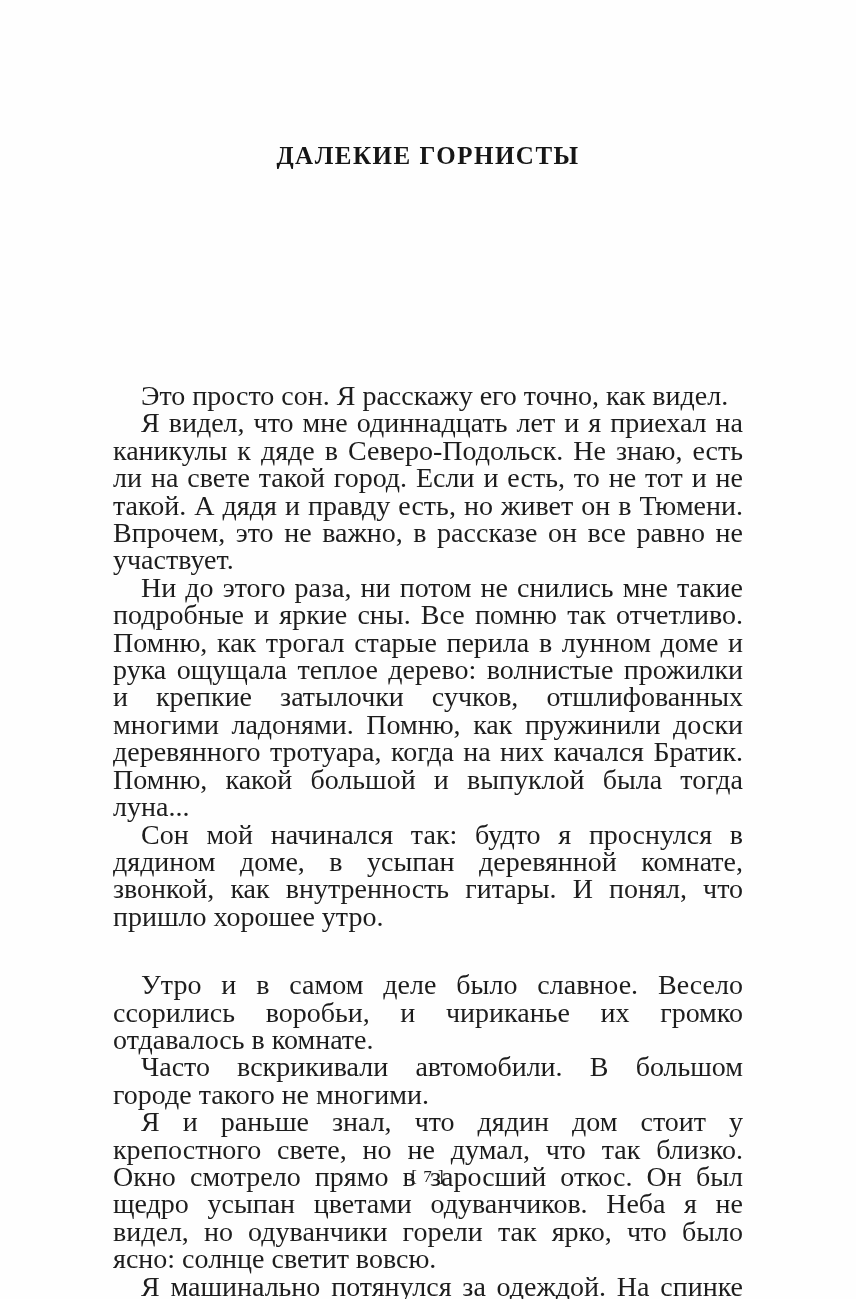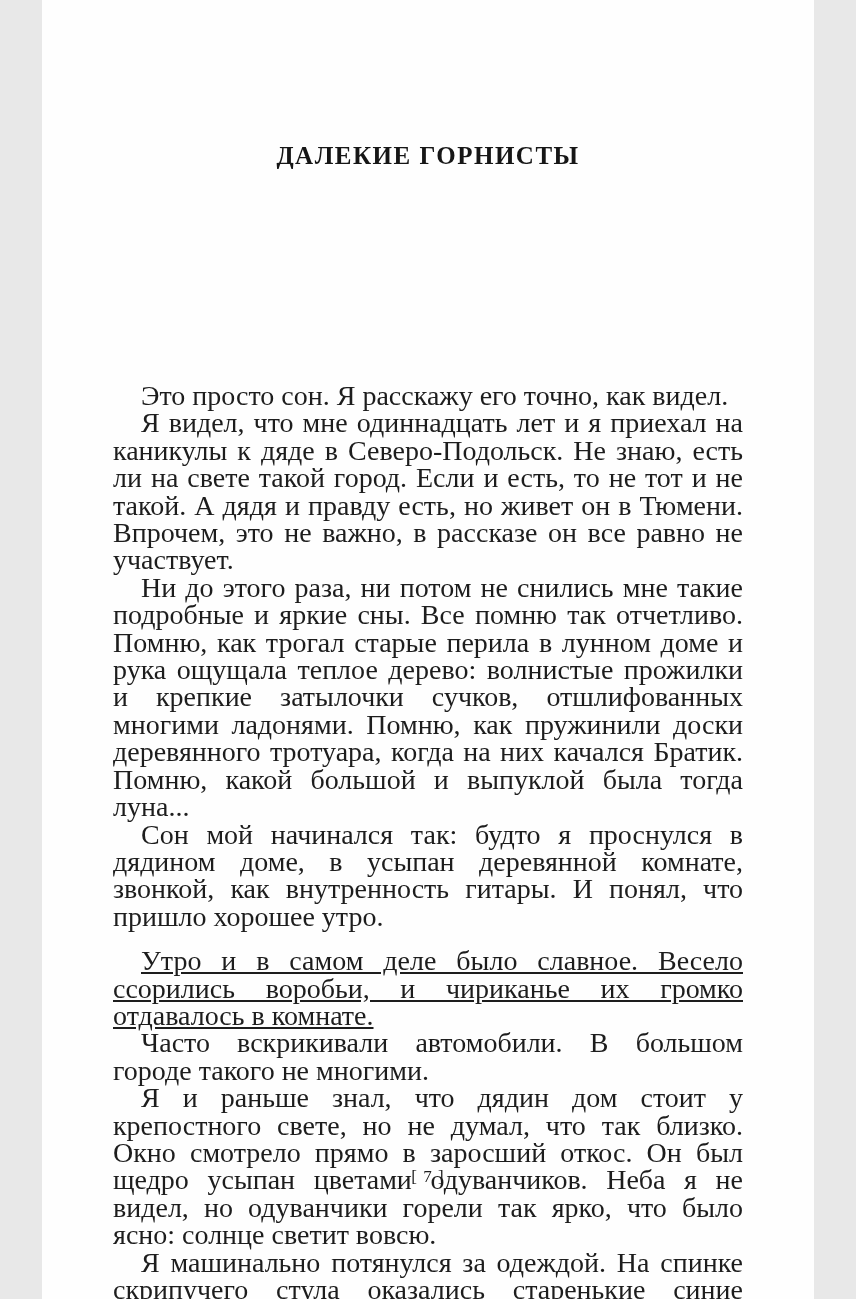--- a/index.html
+++ b/index.html
@@ -2,21 +2,21 @@
 <html><head>
 <meta charset="utf-8">
 <style>
   html, body {
     margin: 0;
     padding: 0;
     background: #e8e8e8;
   }
   .page {
     position: relative;
-    width: 772px;
+    width: 856px;
     height: 1299px;
     margin: 0 auto;
     background: #fefefe;
     font-family: "Liberation Serif", "DejaVu Serif", serif;
     color: #1d1d1d;
     overflow: hidden;
     box-sizing: border-box;
   }
   .title {
     margin: 0;
@@ -32,22 +32,21 @@
     margin: 212px auto 0 auto;
   }
   .text-block p {
     margin: 0;
     font-size: 28px;
     line-height: 27.4px;
     text-align: justify;
     text-indent: 28px;
   }
   .text-block p.section-start {
-    margin-top: 17px;
-    text-decoration: underline;
+    margin-top: 41px;
   }
   .page-number {
     position: absolute;
     left: 0;
     right: 0;
     bottom: 112px;
     text-align: center;
     font-size: 17px;
     color: #1d1d1d;
     letter-spacing: 1px;

